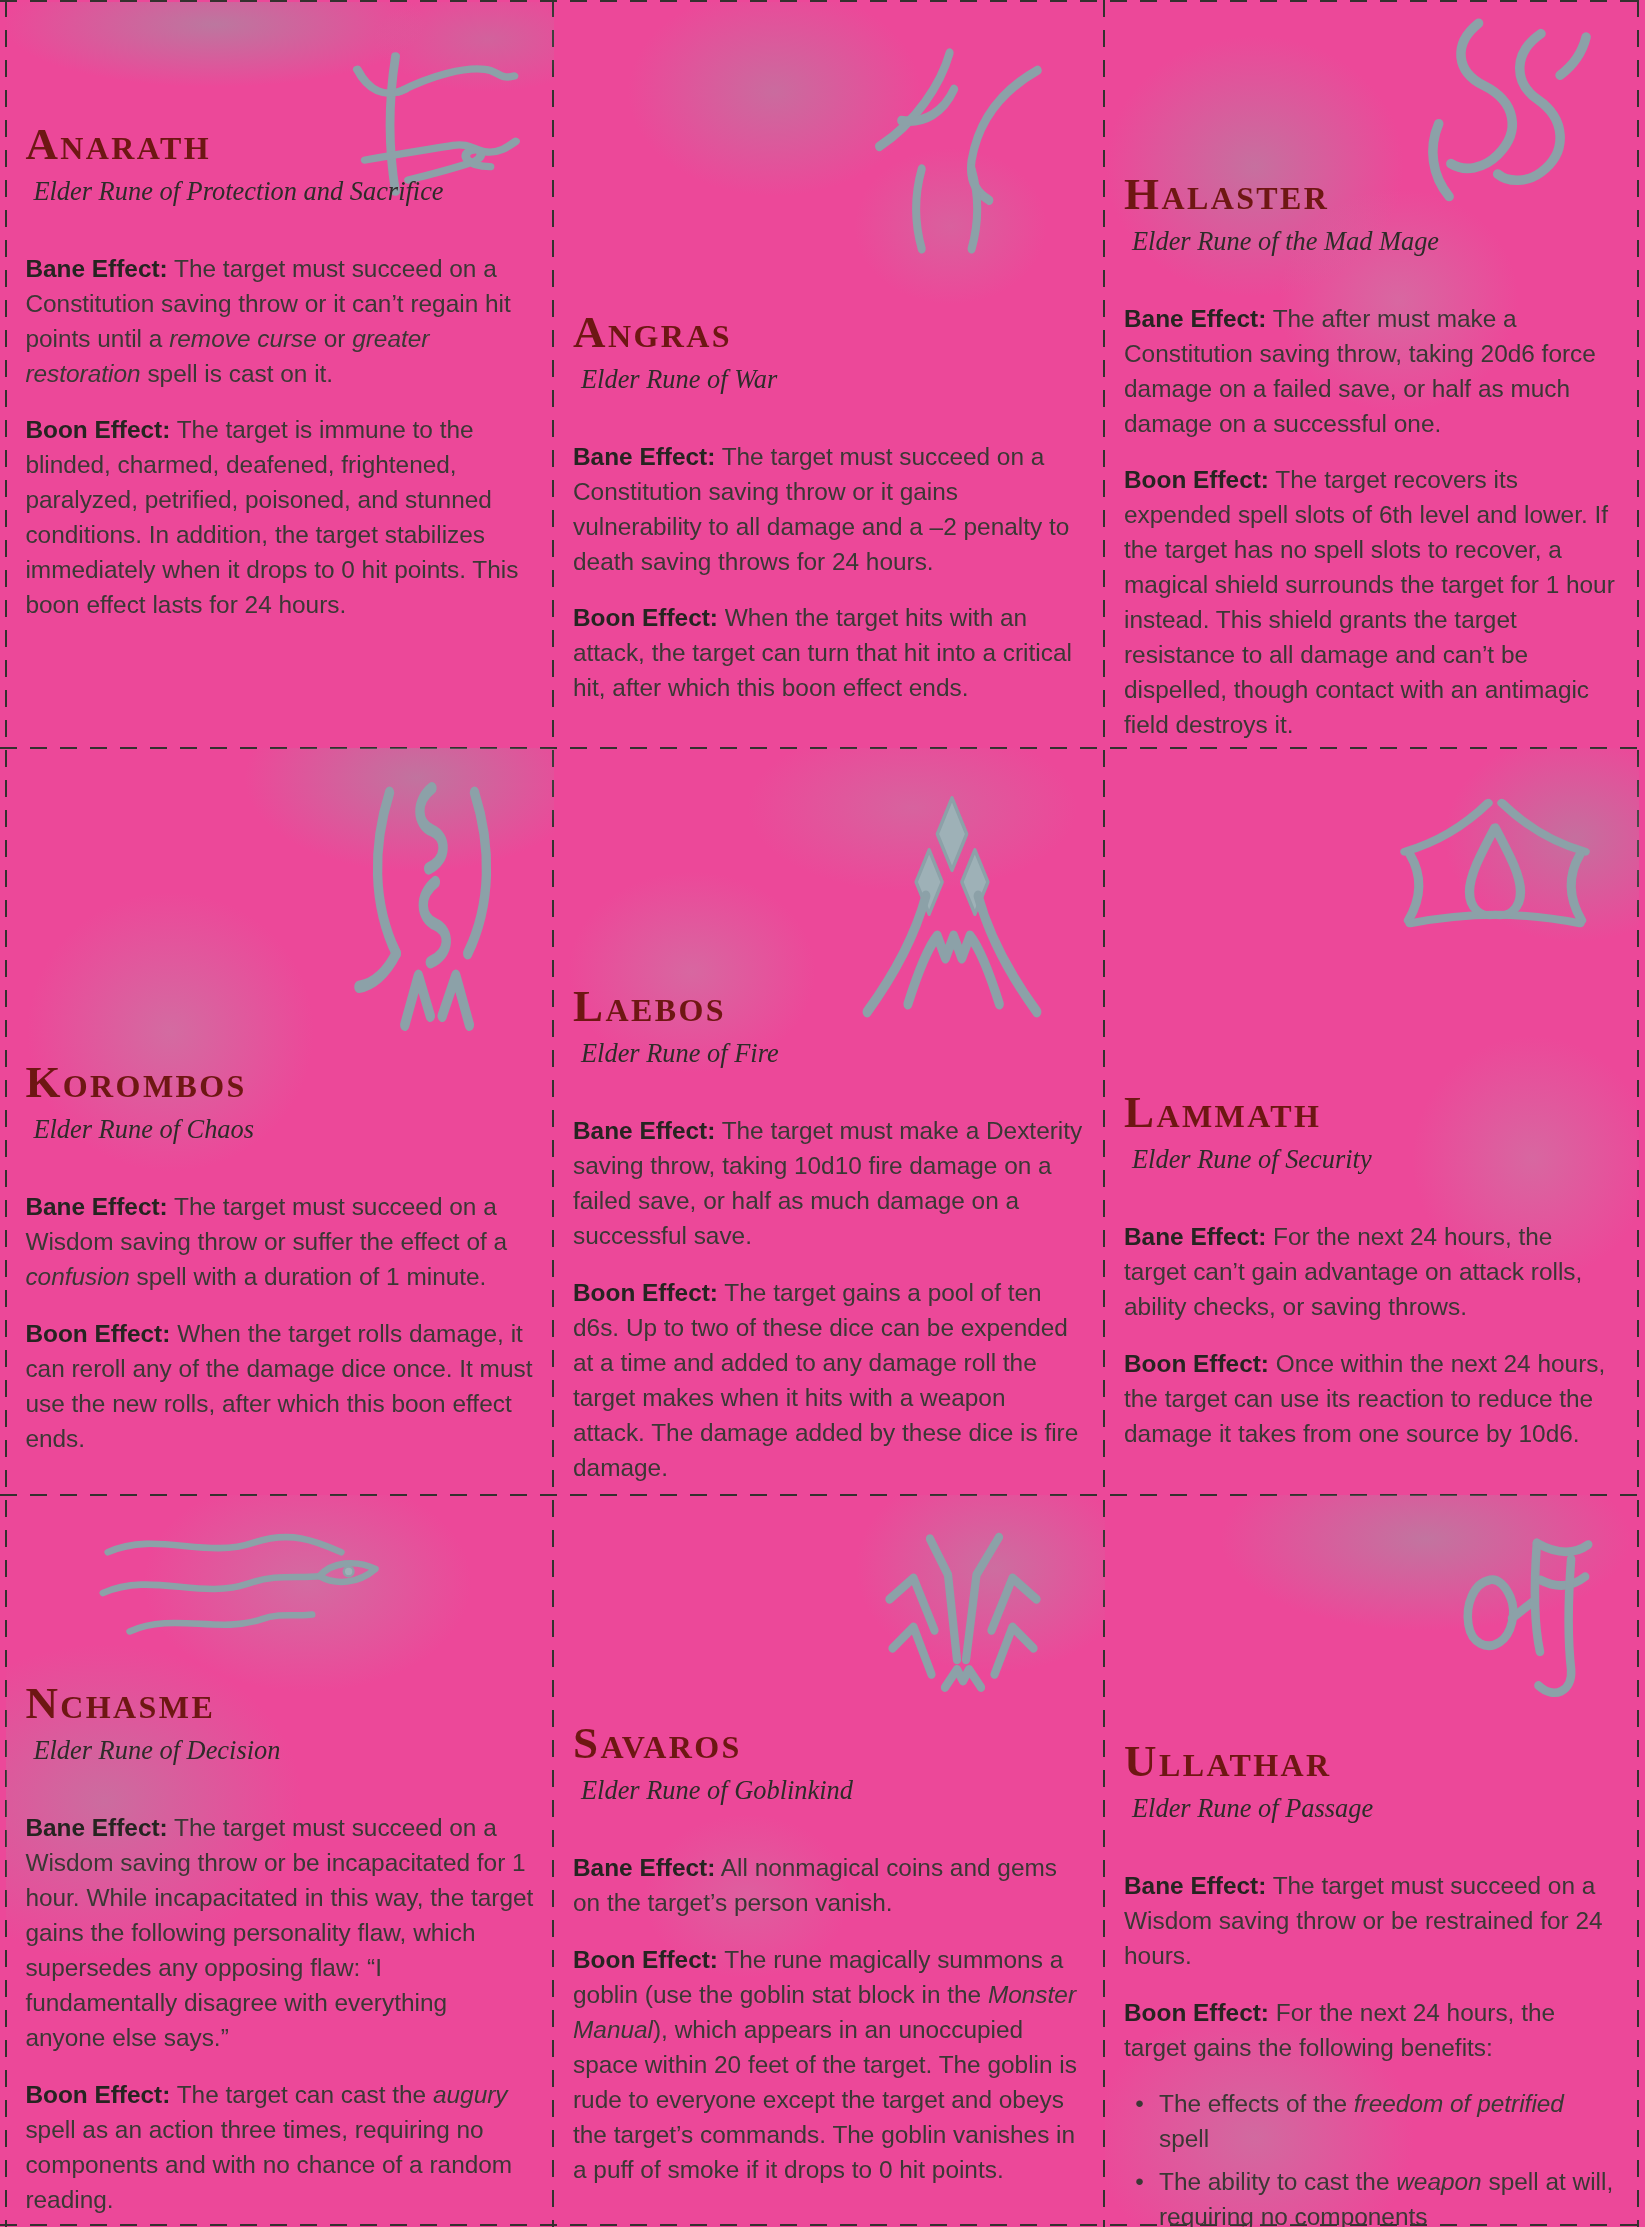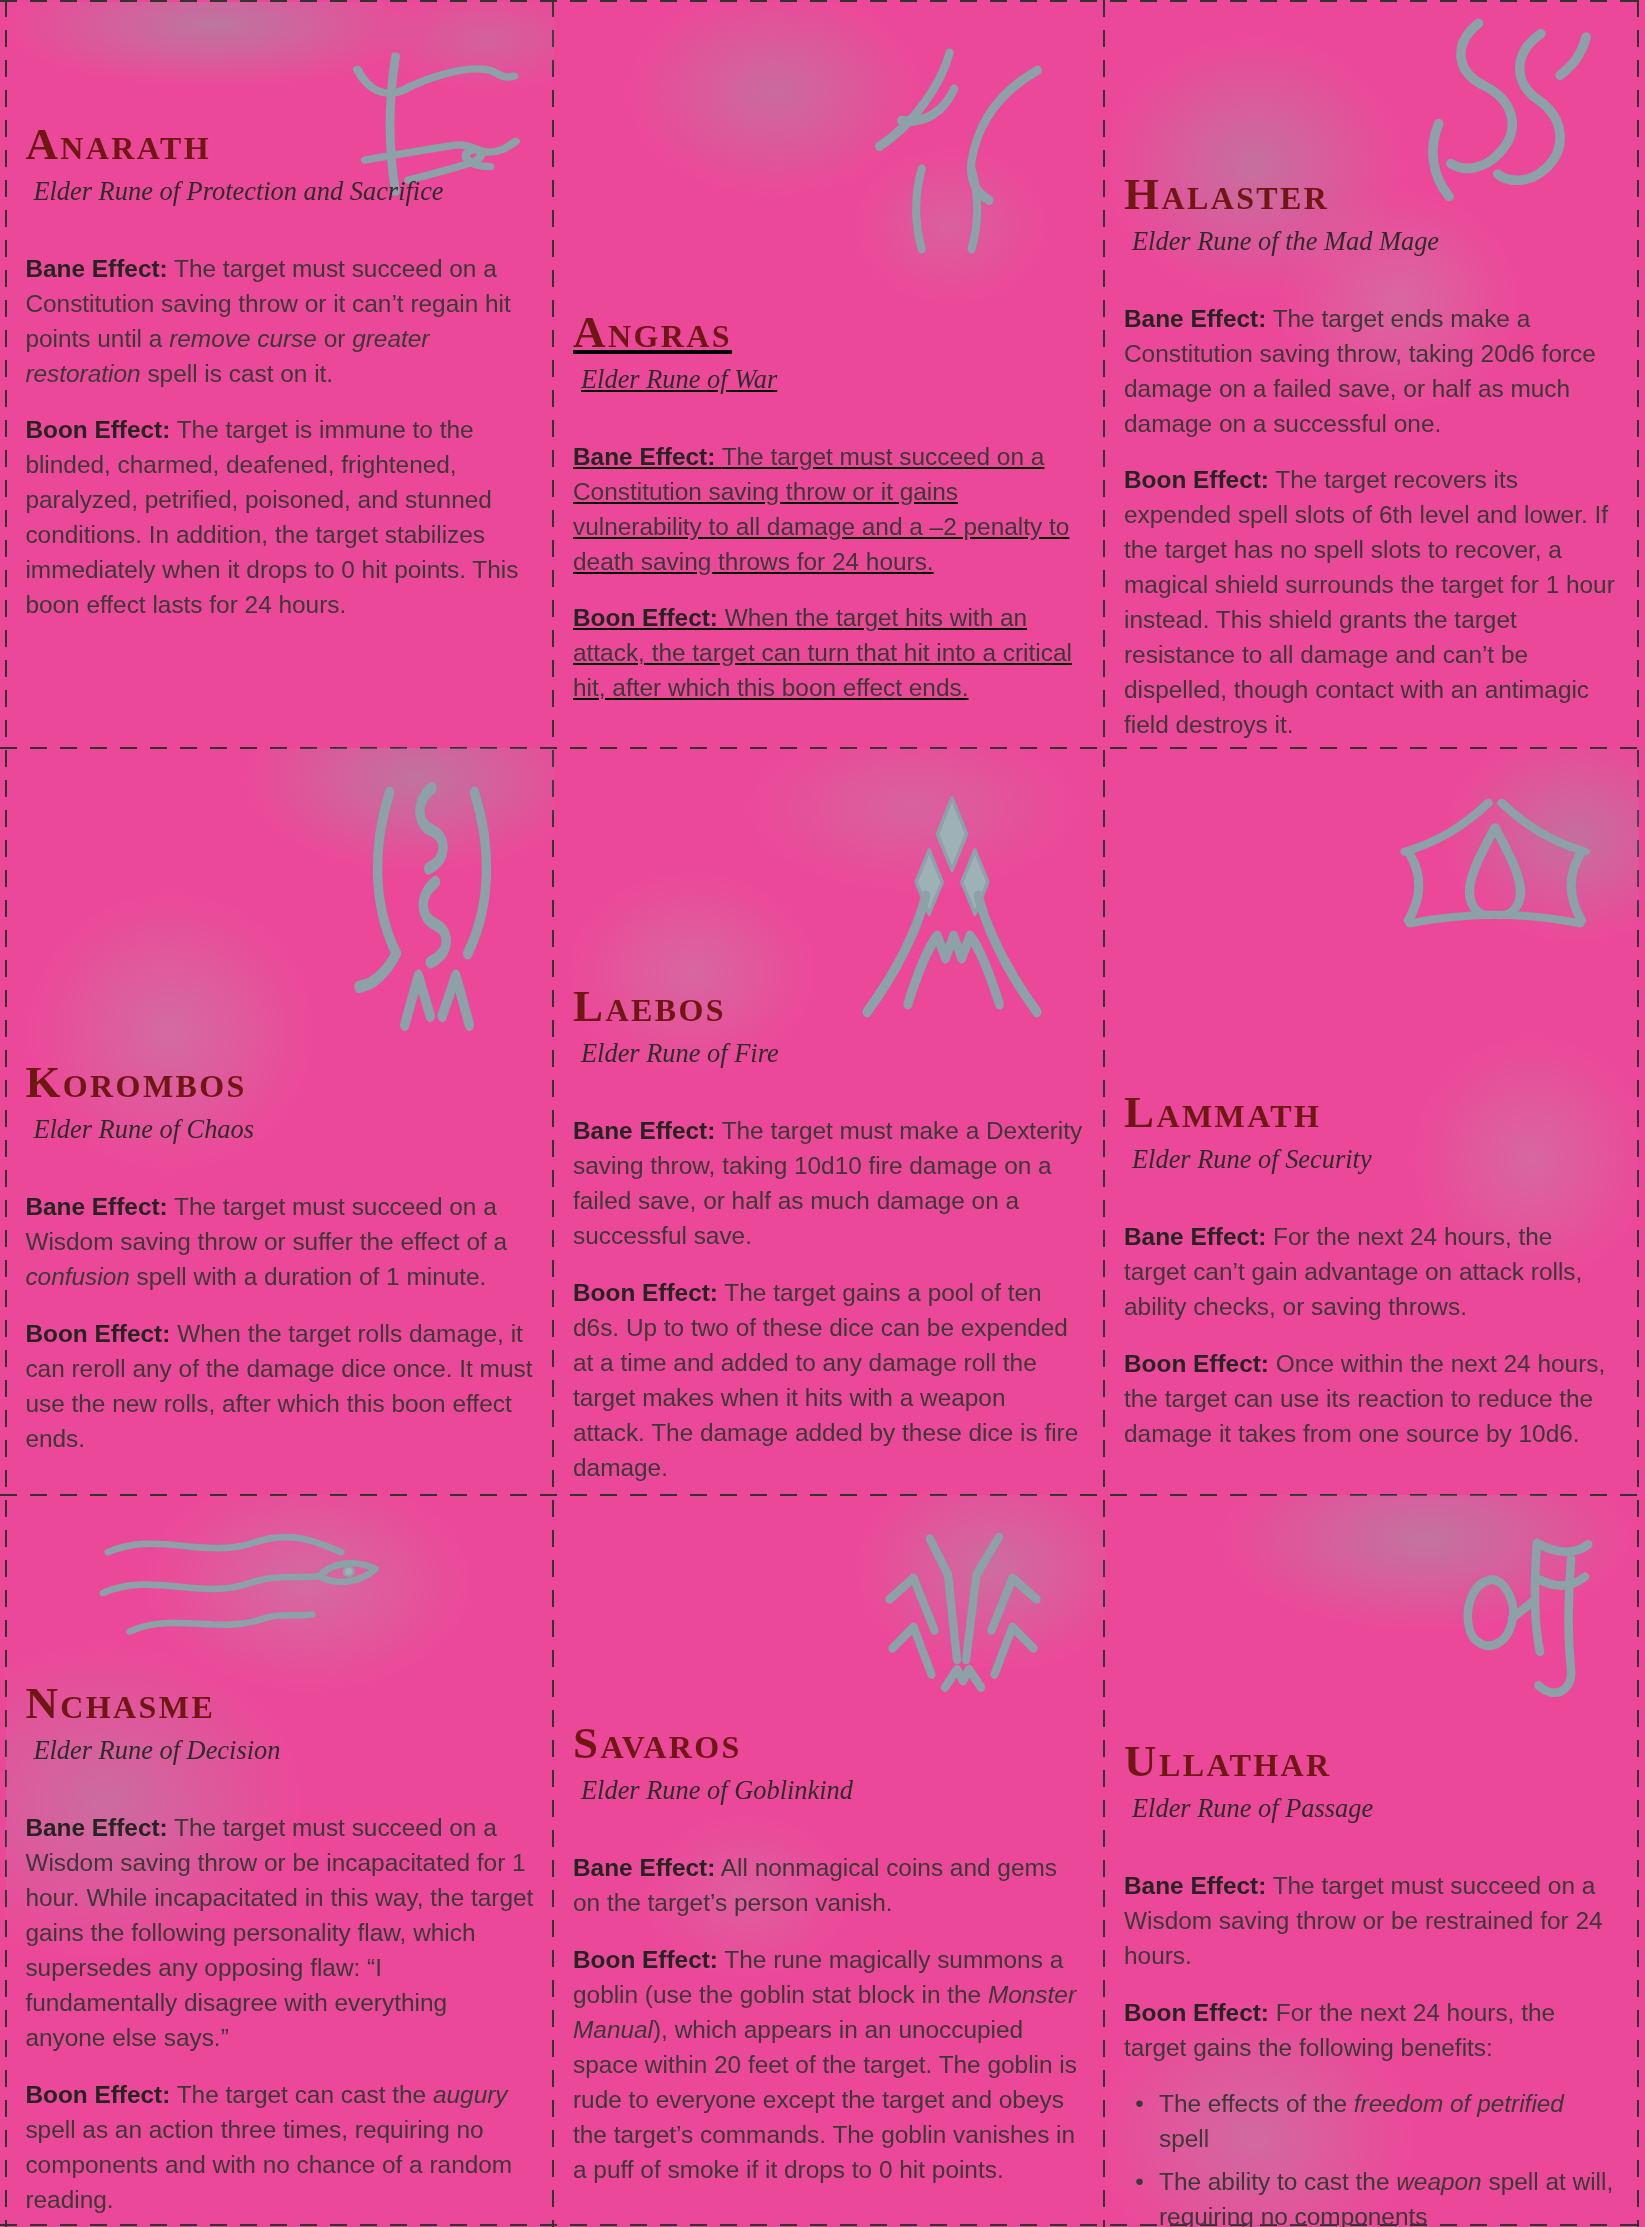--- a/index.html
+++ b/index.html
@@ -12,21 +12,21 @@
   }
   
   .vline{position:absolute;top:0;height:2227px;width:2.4px;
     background:repeating-linear-gradient(to bottom,#34312e 0 17px,transparent 17px 30px);}
   .hline{position:absolute;left:0;width:1645px;height:2.4px;
     background:repeating-linear-gradient(to right,#34312e 0 17px,transparent 17px 30px);}
   
   .cell{position:absolute;box-sizing:border-box;padding:0 21px 0 19px;}
   .cell::before{content:"";position:absolute;inset:0;pointer-events:none;}
   .c0{left:6.4px;top:1.6px;width:548px;height:747px;padding-top:119px;}
-  .c1{left:554px;top:1.6px;width:551px;height:747px;padding-top:307px;text-decoration:underline;}
+  .c1{left:554px;top:1.6px;width:551px;height:747px;padding-top:307px;}
   .c2{left:1105px;top:1.6px;width:534px;height:747px;padding-top:169px;}
   .c3{left:6.4px;top:748px;width:548px;height:747px;padding-top:311px;}
   .c4{left:554px;top:748px;width:551px;height:747px;padding-top:235px;}
   .c5{left:1105px;top:748px;width:534px;height:747px;padding-top:341px;}
   .c6{left:6.4px;top:1495px;width:548px;height:730px;padding-top:185px;}
   .c7{left:554px;top:1495px;width:551px;height:730px;padding-top:225px;}
   .c8{left:1105px;top:1495px;width:534px;height:730px;padding-top:243px;}
   
   .c0::before{background-image:
     radial-gradient(55% 12% at 38% 3%,rgba(148,158,164,.55),rgba(148,158,164,0) 70%),
@@ -138,21 +138,21 @@
 
   <section class="cell c2">
     <svg class="rune rs" viewBox="0 0 120 120" preserveAspectRatio="none" style="left:280px;top:16px;width:208px;height:208px">
       <path d="M54 3 C39 15 41 31 57 39 C75 48 79 65 65 79 C57 87 46 89 38 84"></path>
       <path d="M90 9 C74 20 74 37 88 47 C104 58 106 77 90 89 C82 95 71 95 65 90"></path>
       <path d="M31 61 C25 75 27 91 37 103"></path>
       <path d="M101 33 C109 27 114 19 116 11"></path>
     </svg>
     <h2 class="title">Halaster</h2>
     <p class="subtitle">Elder Rune of the Mad Mage</p>
-    <p class="body"><strong>Bane Effect:</strong> <span>The target ends make a Constitution saving throw, taking 20d6 force damage on a failed save, or half as much damage on a successful one.</span></p>
+    <p class="body"><strong>Bane Effect:</strong> <span>The after must make a Constitution saving throw, taking 20d6 force damage on a failed save, or half as much damage on a successful one.</span></p>
     <p class="body"><strong>Boon Effect:</strong> <span>The target recovers its expended spell slots of 6th level and lower. If the target has no spell slots to recover, a magical shield surrounds the target for 1 hour instead. This shield grants the target resistance to all damage and can’t be dispelled, though contact with an antimagic field destroys it.</span></p>
   </section>
 
   <section class="cell c3">
     <svg class="rune rs" viewBox="0 0 120 120" preserveAspectRatio="none" style="left:324px;top:20px;width:204px;height:268px">
       <path d="M60 9 C50 15 51 25 60 28 C69 31 69 41 58 45"></path>
       <path d="M62 51 C52 57 53 67 62 70 C71 73 71 83 59 87"></path>
       <path d="M35 11 C25 35 25 61 39 83"></path>
       <path d="M39 83 C33 92 25 97 17 98"></path>
       <path d="M85 11 C95 35 95 61 81 83"></path>

